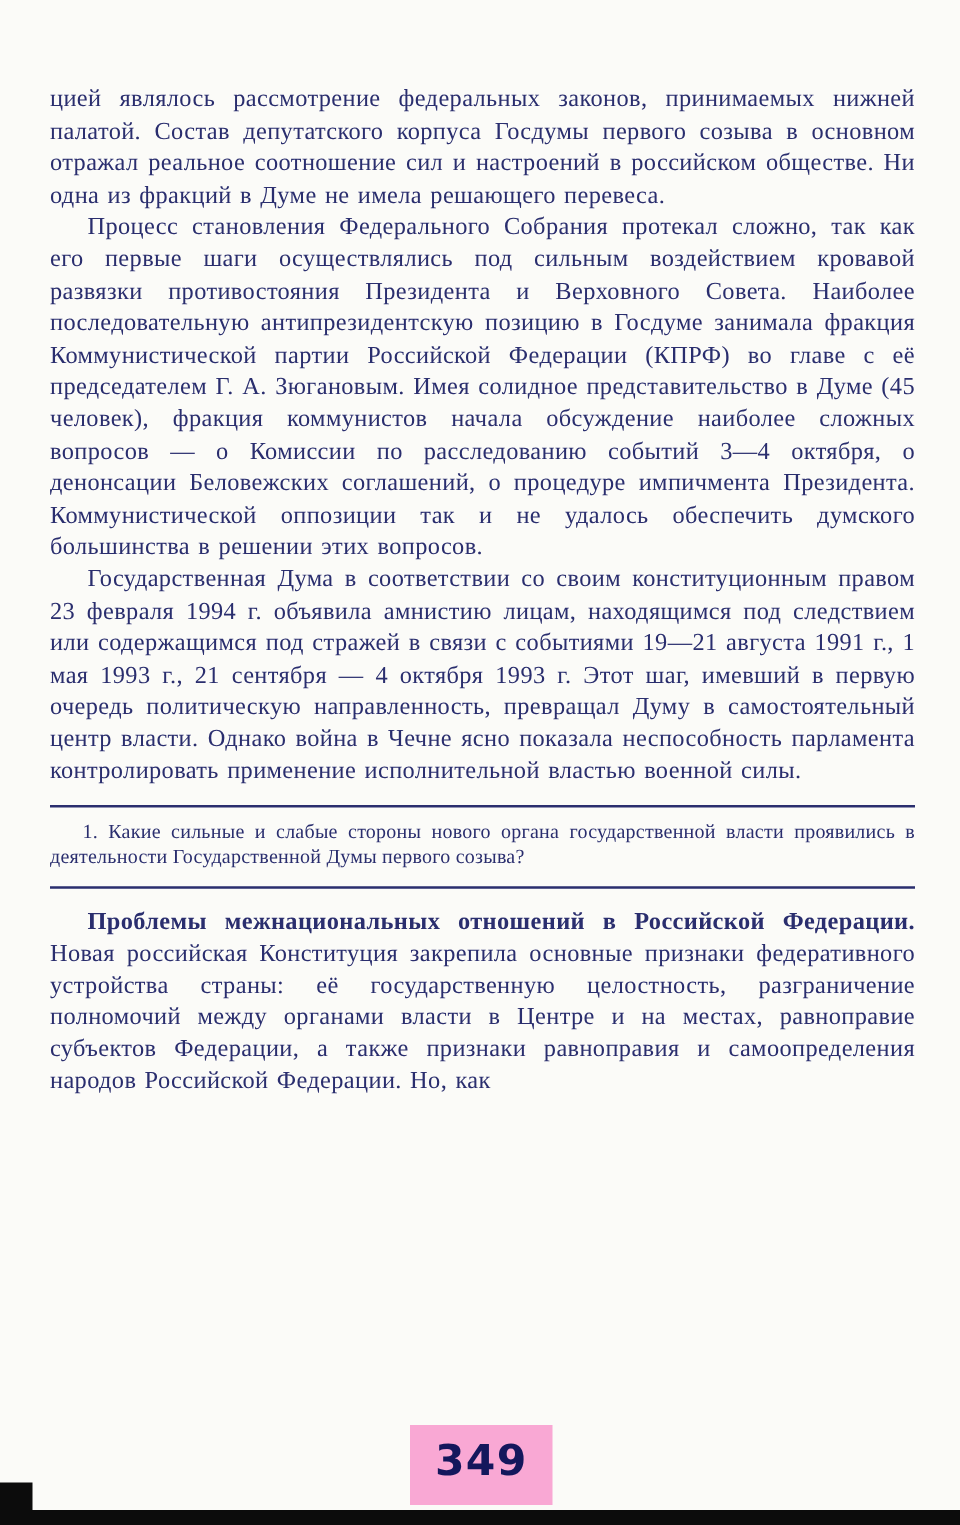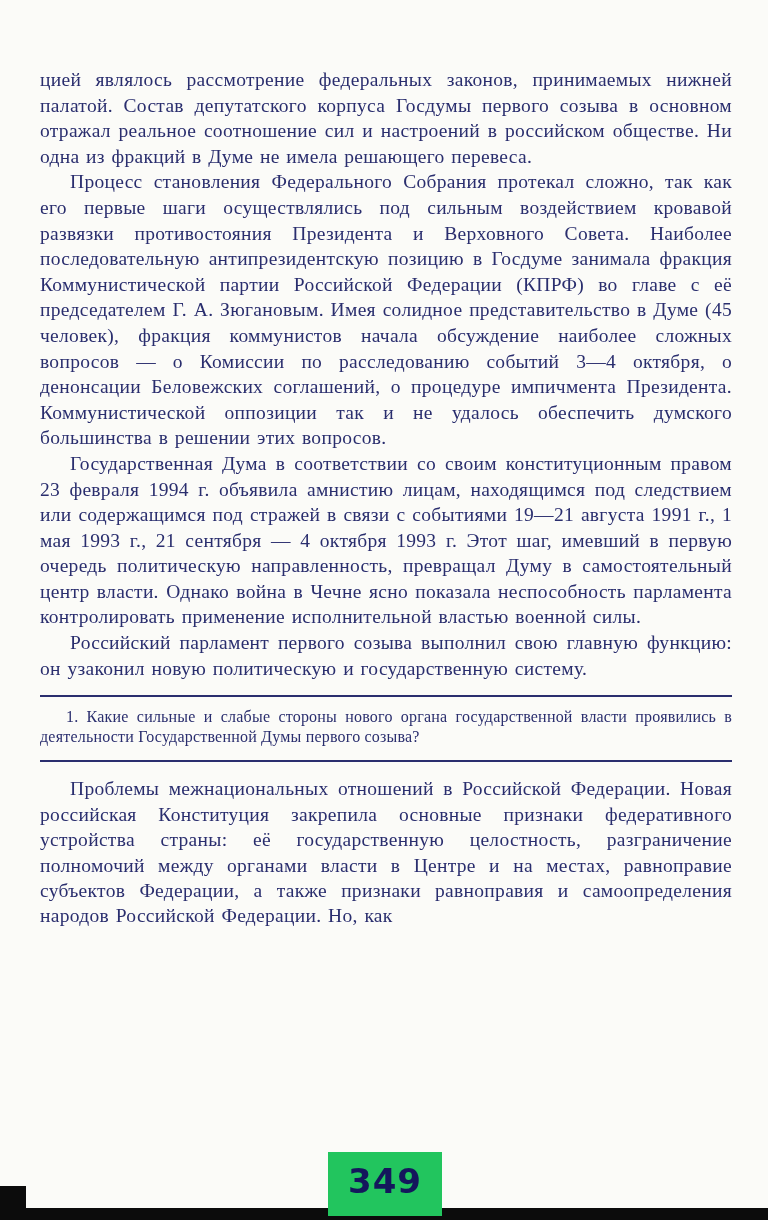--- a/index.html
+++ b/index.html
@@ -45,44 +45,44 @@
   }
   .section-para {
     margin: 14px 0 0 0;
     font-size: 19.5px;
     line-height: 25.4px;
     text-align: justify;
     text-indent: 30px;
     letter-spacing: 0.3px;
     word-spacing: 1.5px;
   }
-  .section-para .lead { font-weight: normal; }
+  .section-para .lead { font-weight: bold; }
   .bottom-bar {
     position: absolute;
     left: 0;
     bottom: 0;
     width: 100%;
     height: 12px;
     background: #0c0c0c;
   }
   .corner-smudge {
     position: absolute;
     left: 0;
     bottom: 0;
     width: 26px;
     height: 34px;
     background: #0c0c0c;
   }
   .page-number-box {
     position: absolute;
     left: 328px;
-    bottom: 4px;
+    bottom: 16px;
     width: 114px;
     height: 64px;
-    background: #22c55e;
+    background: #f9a8d4;
     display: flex;
     align-items: center;
     justify-content: center;
   }
   .page-number-box span {
     font-family: "DejaVu Sans", sans-serif;
     font-weight: bold;
     font-size: 34px;
     color: #14175c;
     letter-spacing: 1px;
@@ -92,21 +92,20 @@
 </head>
 <body>
 
 <div class="page">
   <div class="content">
 
     <div class="body-text">
       <p class="no-indent">цией являлось рассмотрение федеральных законов, принимаемых нижней палатой. Состав депутатского корпуса Госдумы первого созыва в основном отражал реальное соотношение сил и настроений в российском обществе. Ни одна из фракций в Думе не имела решающего перевеса.</p>
       <p>Процесс становления Федерального Собрания протекал сложно, так как его первые шаги осуществлялись под сильным воздействием кровавой развязки противостояния Президента и Верховного Совета. Наиболее последовательную антипрезидентскую позицию в Госдуме занимала фракция Коммунистической партии Российской Федерации (КПРФ) во главе с её председателем Г. А. Зюгановым. Имея солидное представительство в Думе (45 человек), фракция коммунистов начала обсуждение наиболее сложных вопросов — о Комиссии по расследованию событий 3—4 октября, о денонсации Беловежских соглашений, о процедуре импичмента Президента. Коммунистической оппозиции так и не удалось обеспечить думского большинства в решении этих вопросов.</p>
       <p>Государственная Дума в соответствии со своим конституционным правом 23 февраля 1994 г. объявила амнистию лицам, находящимся под следствием или содержащимся под стражей в связи с событиями 19—21 августа 1991 г., 1 мая 1993 г., 21 сентября — 4 октября 1993 г. Этот шаг, имевший в первую очередь политическую направленность, превращал Думу в самостоятельный центр власти. Однако война в Чечне ясно показала неспособность парламента контролировать применение исполнительной властью военной силы.</p>
-      <p>Российский парламент первого созыва выполнил свою главную функцию: он узаконил новую политическую и государственную систему.</p>
     </div>
 
     <hr class="rule">
 
     <div class="questions">
       <p>1. Какие сильные и слабые стороны нового органа государственной власти проявились в деятельности Государственной Думы первого созыва?</p>
     </div>
 
     <hr class="rule">
 

